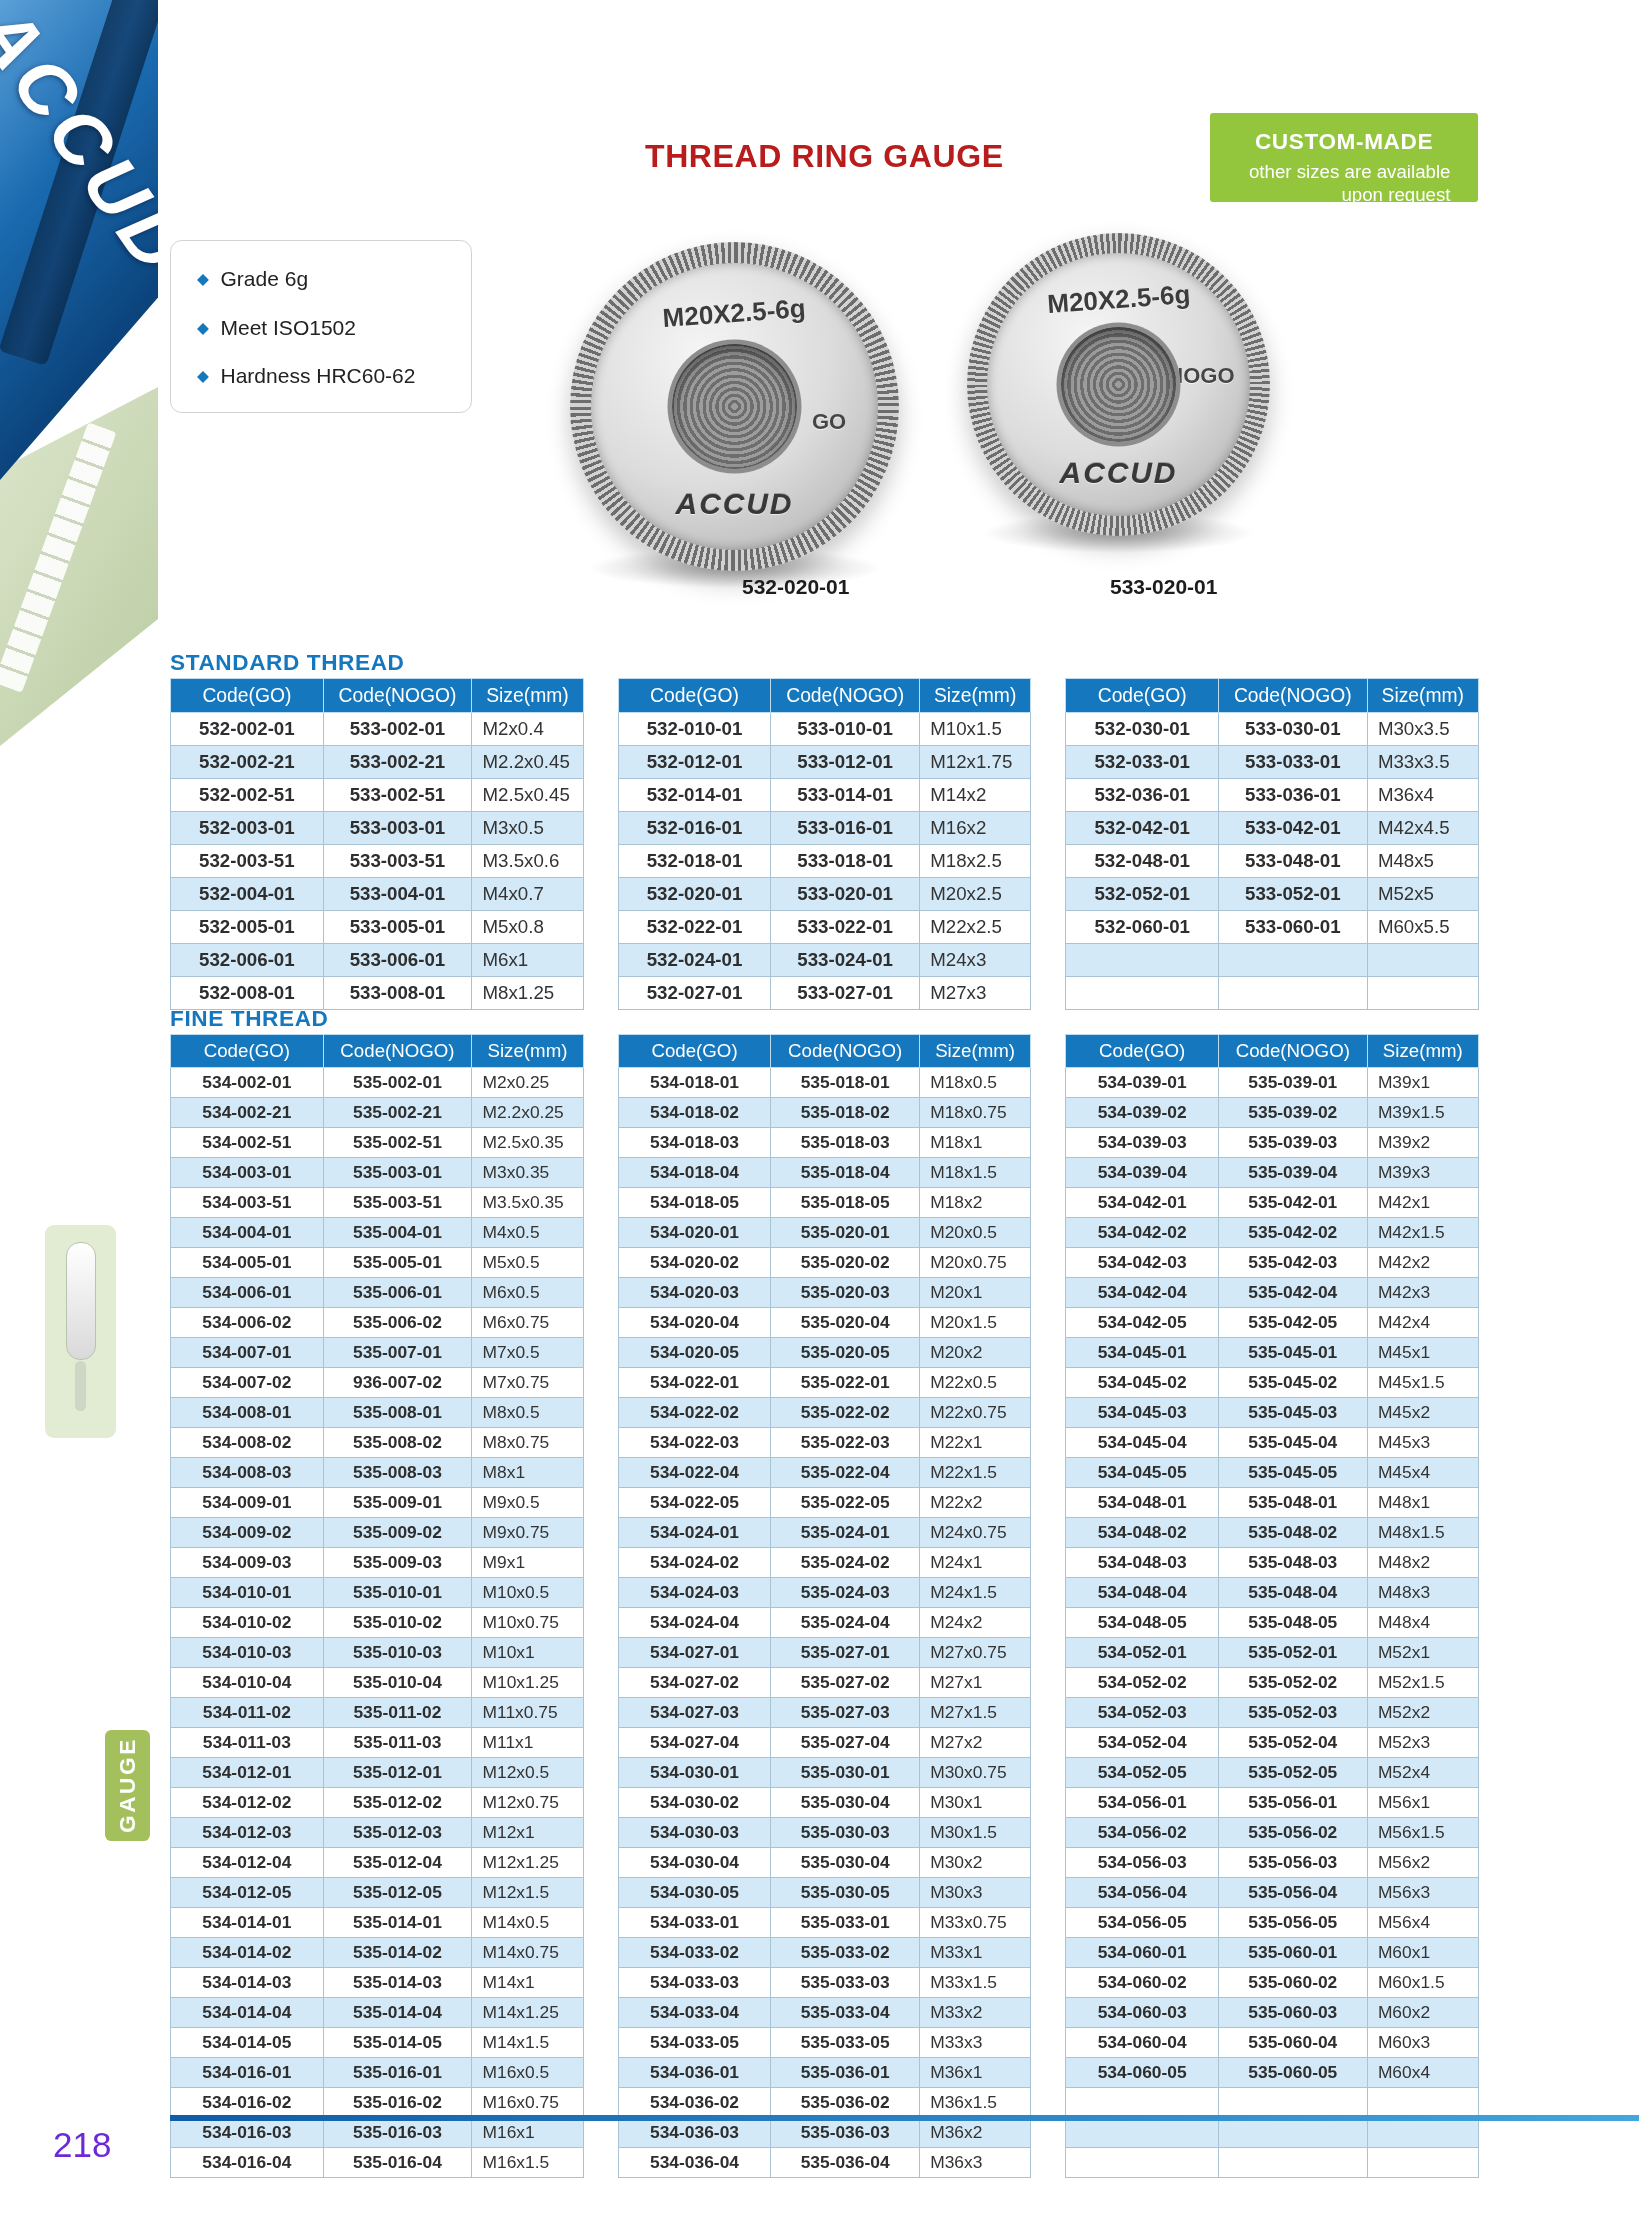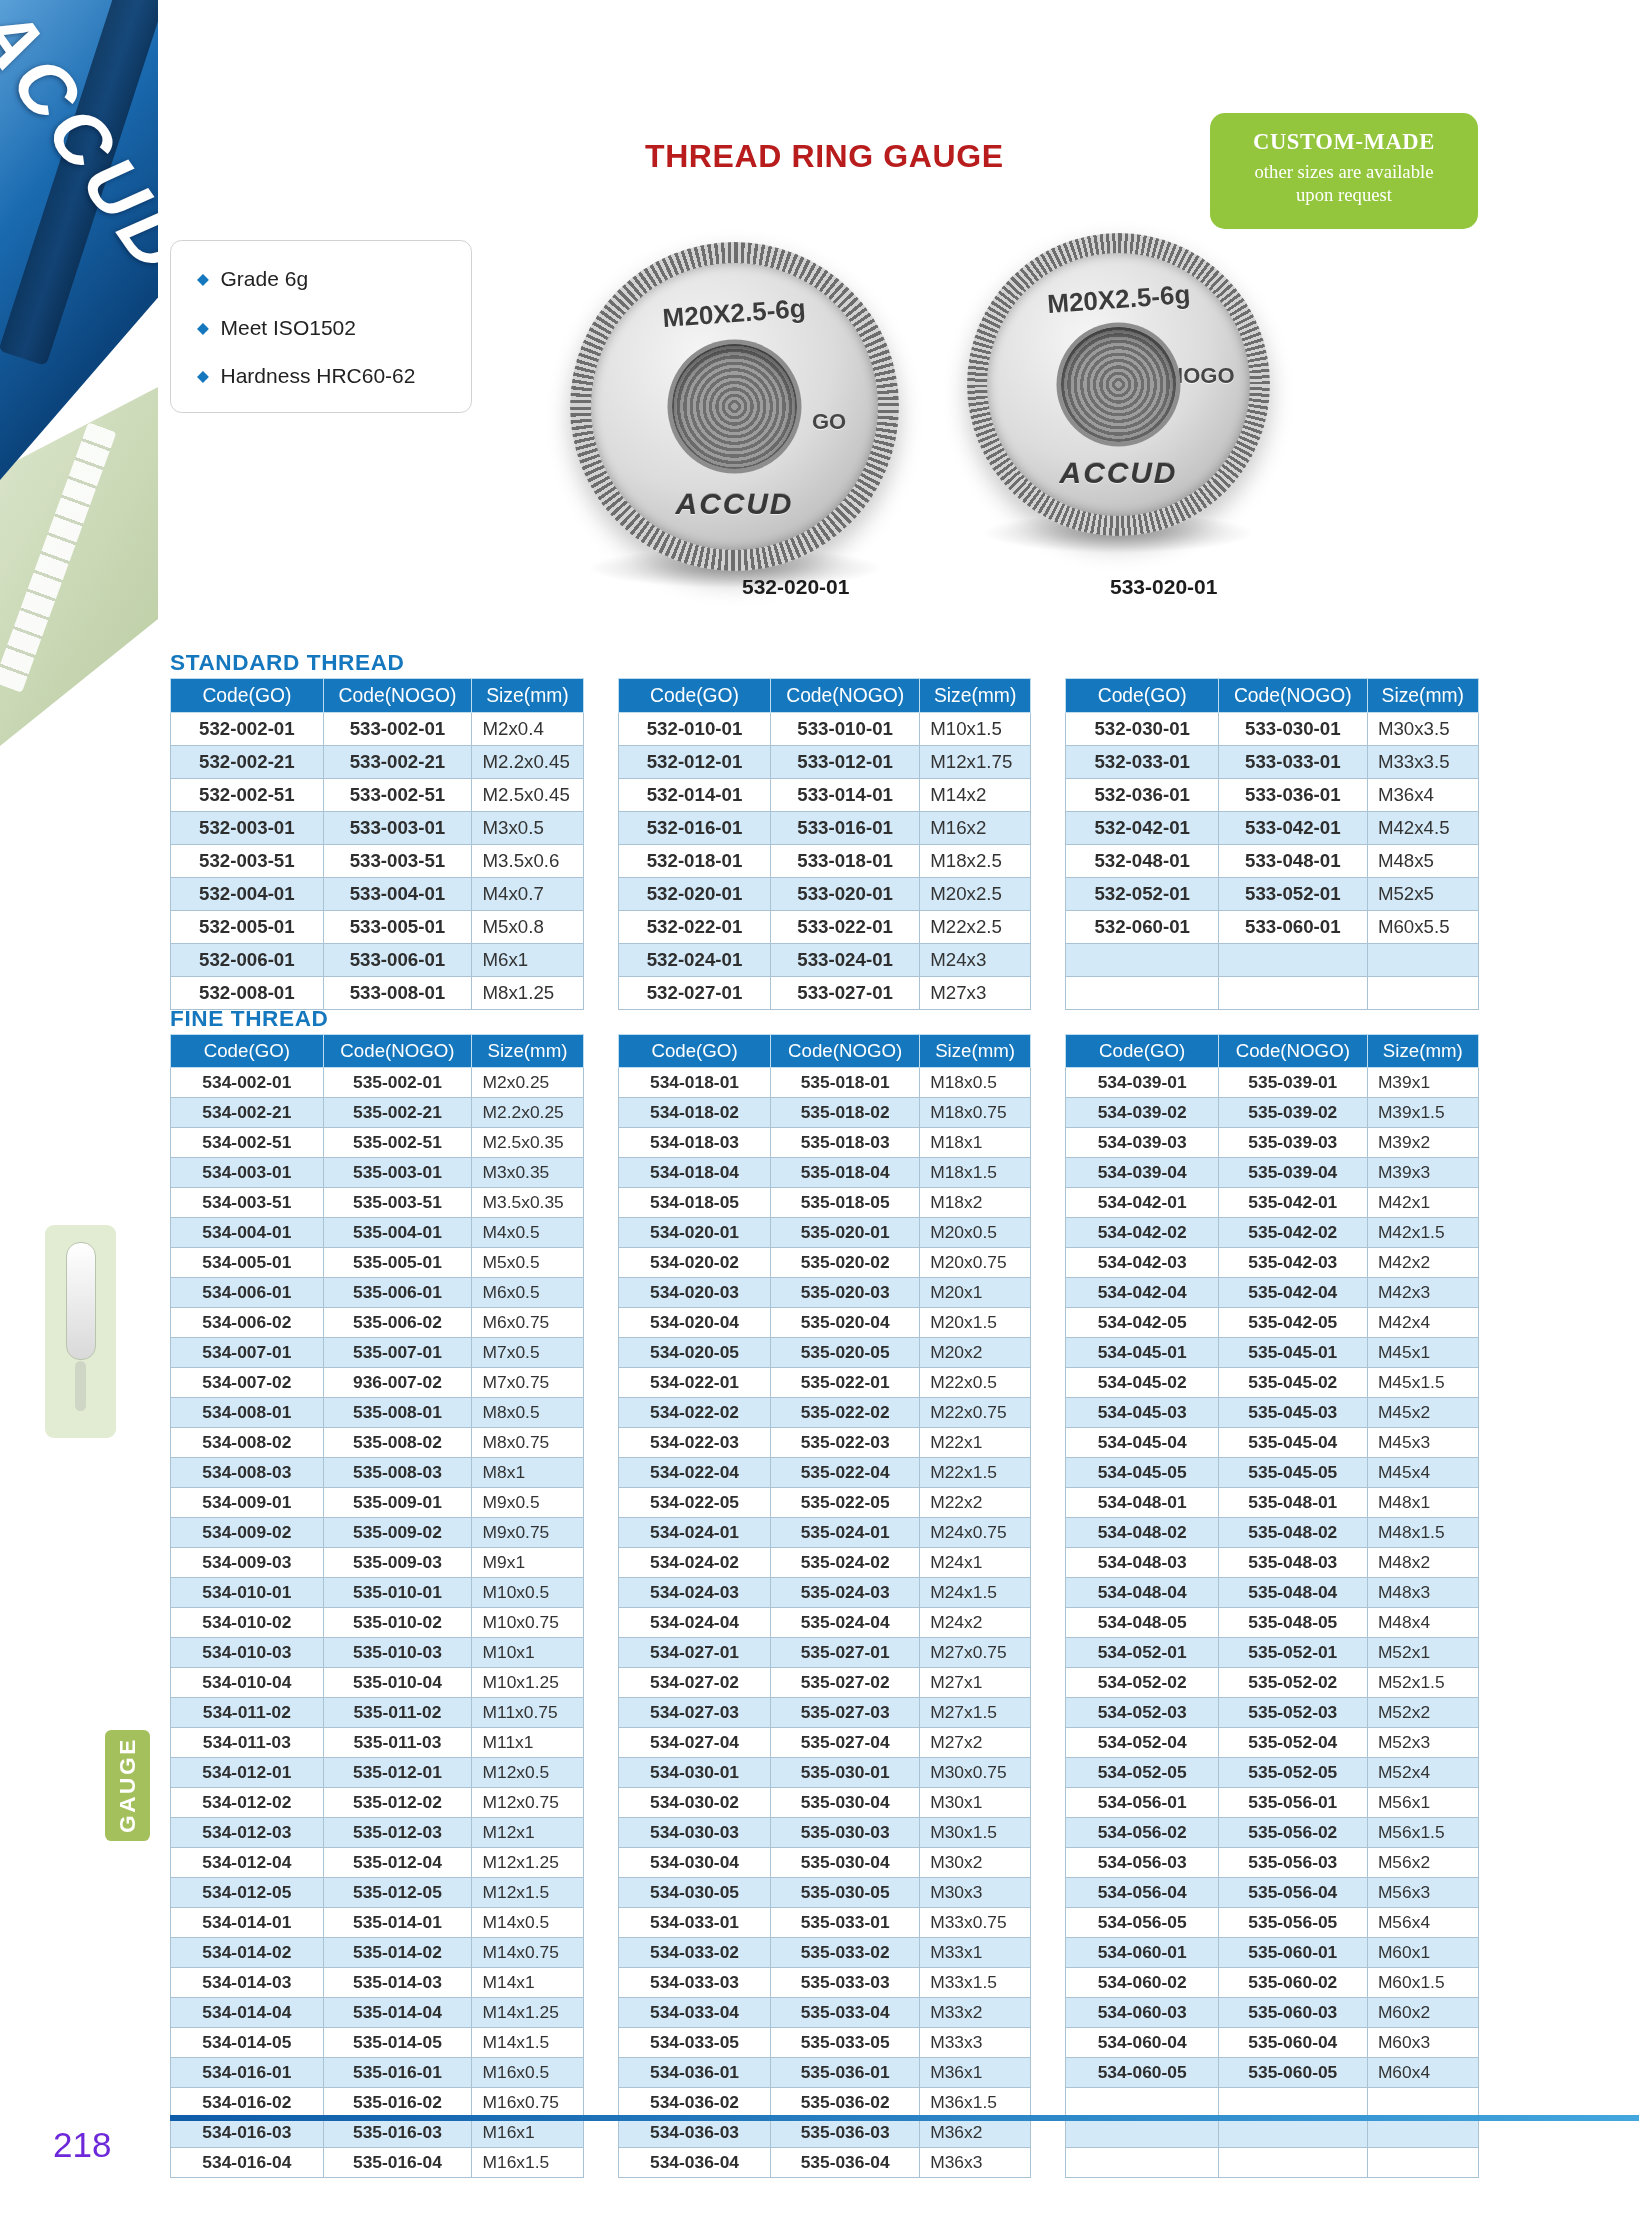--- a/index.html
+++ b/index.html
@@ -31,24 +31,24 @@
     font-size:22.6px;letter-spacing:2.6px;}
   .page-num{position:absolute;left:53px;top:2125px;font-size:35px;color:#6d28d9;}
 
   
   .banner{position:absolute;left:170px;top:123px;width:458px;height:66px;
     clip-path:polygon(0 0,86% 0,100% 50%,86% 100%,0 100%);
     background:linear-gradient(90deg,#0f5ca8,#2592d2);color:#fff;font-weight:bold;
     font-size:30px;line-height:66px;padding-left:24.5px;box-sizing:border-box;letter-spacing:0.6px;}
   .page-title{position:absolute;left:645px;top:123px;height:66px;line-height:66px;margin:0;
     font-size:32px;font-weight:bold;color:#b91c1c;letter-spacing:0.6px;}
-  .badge{position:absolute;left:1210px;top:113px;width:268px;height:116px;background:#93c63c;
-    border-radius:15px;text-align:center;color:#fff;box-sizing:border-box;padding-top:15.5px;font-family:Liberation Serif, serif;}
+  .badge{position:absolute;left:1210px;top:113px;width:268px;height:89px;background:#93c63c;
+    border-radius:3px;text-align:center;color:#fff;box-sizing:border-box;padding-top:15.5px;}
   .badge-title{font-size:22.6px;font-weight:bold;letter-spacing:0.6px;}
-  .badge-sub{font-size:18.7px;line-height:1.25;width:213px;margin:5.2px auto 0;}
+  .badge-sub{font-size:18.7px;line-height:1.25;width:213px;margin:5.2px auto 0;text-align:right;}
 
   
   .features{position:absolute;left:170px;top:240px;width:302px;height:173px;border:1.9px solid #d2d2d2;
     border-radius:11.6px;box-sizing:border-box;padding:26px 0 0 26px;}
   .features ul{list-style:none;margin:0;padding:0;}
   .features li{margin-bottom:24.5px;font-size:21px;color:#222;display:flex;align-items:center;}
   .diamond{color:#1577bd;font-size:15.5px;margin-right:11.6px;}
 
   
   .gauge{position:absolute;}

